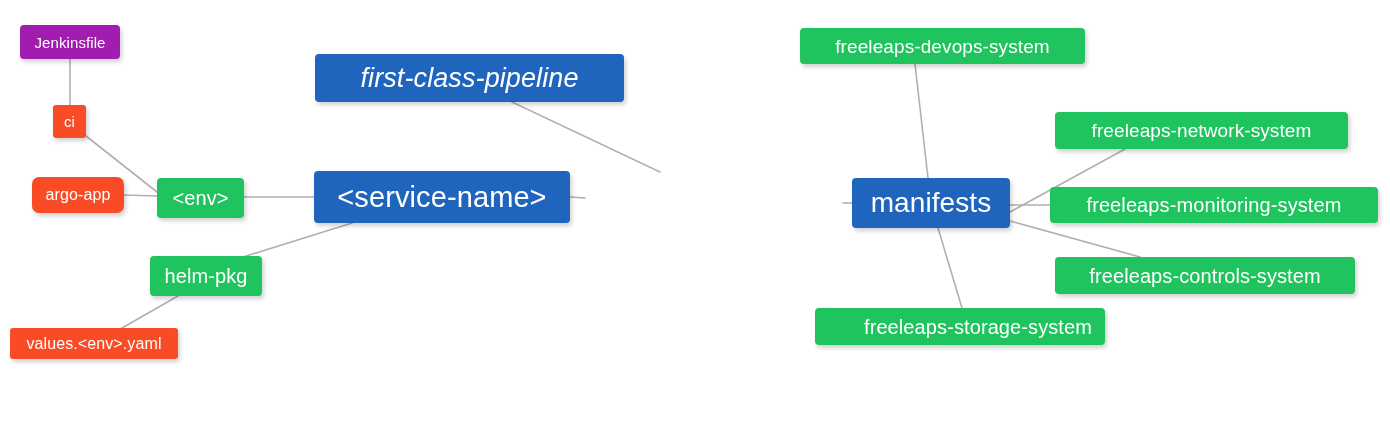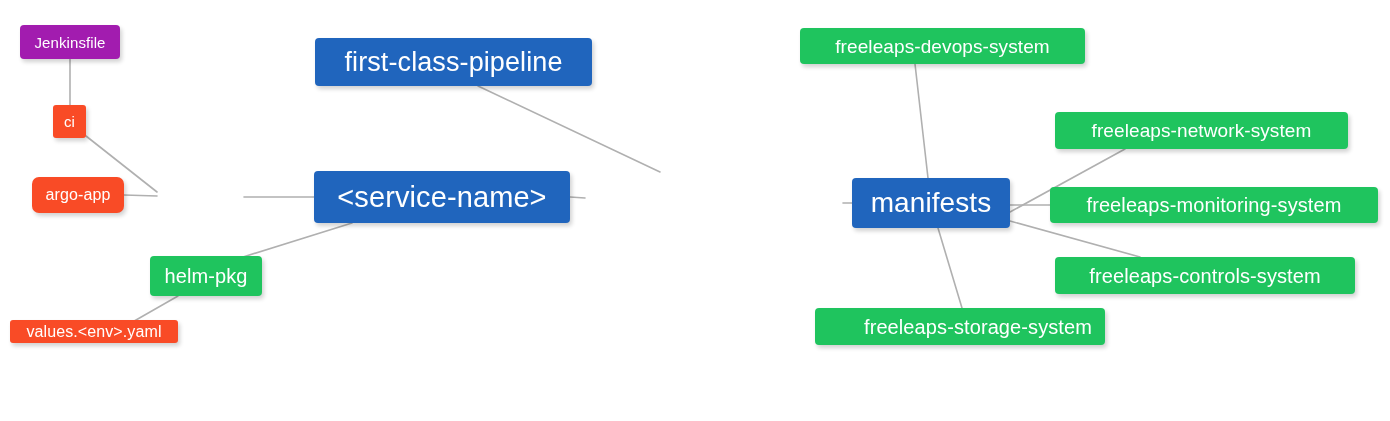--- a/index.html
+++ b/index.html
@@ -75,27 +75,30 @@
   <div id="node-layer">
       <div class="node amber" style="left: 20px; top: 25px; width: 100px; height: 34px; font-size: 15px;">
         <span>Jenkinsfile</span>
       </div>
       <div class="node red" style="left: 53px; top: 105px; width: 33px; height: 33px; font-size: 15px;">
         <span>ci</span>
       </div>
       <div class="node red" style="left: 32px; top: 177px; width: 92px; height: 36px; font-size: 16px; border-radius: 7px;">
         <span>argo-app</span>
       </div>
+      <div class="node green" style="left: 157px; top: 178px; width: 87px; height: 40px; font-size: 20px;">
+        <span>&lt;env&gt;</span>
+      </div>
       <div class="node green" style="left: 150px; top: 256px; width: 112px; height: 40px; font-size: 20px;">
         <span>helm-pkg</span>
       </div>
-      <div class="node red" style="left: 10px; top: 320px; width: 168px; height: 23px; font-size: 16px; text-align: center;">
+      <div class="node red" style="left: 10px; top: 328px; width: 168px; height: 31px; font-size: 16px; text-align: center;">
         <span>values.&lt;env&gt;.yaml</span>
       </div>
-      <div class="node blue" style="left: 315px; top: 38px; width: 277px; height: 48px; font-size: 27px;">
+      <div class="node blue" style="left: 315px; top: 54px; width: 309px; height: 48px; font-size: 27px; font-style: italic;">
         <span>first-class-pipeline</span>
       </div>
       <div class="node blue" style="left: 314px; top: 171px; width: 256px; height: 52px; font-size: 29px;">
         <span>&lt;service-name&gt;</span>
       </div>
       <div class="node blue" style="left: 852px; top: 178px; width: 158px; height: 50px; font-size: 28px;">
         <span>manifests</span>
       </div>
       <div class="node green" style="left: 800px; top: 28px; width: 285px; height: 36px; font-size: 19px;">
         <span>freeleaps-devops-system</span>

